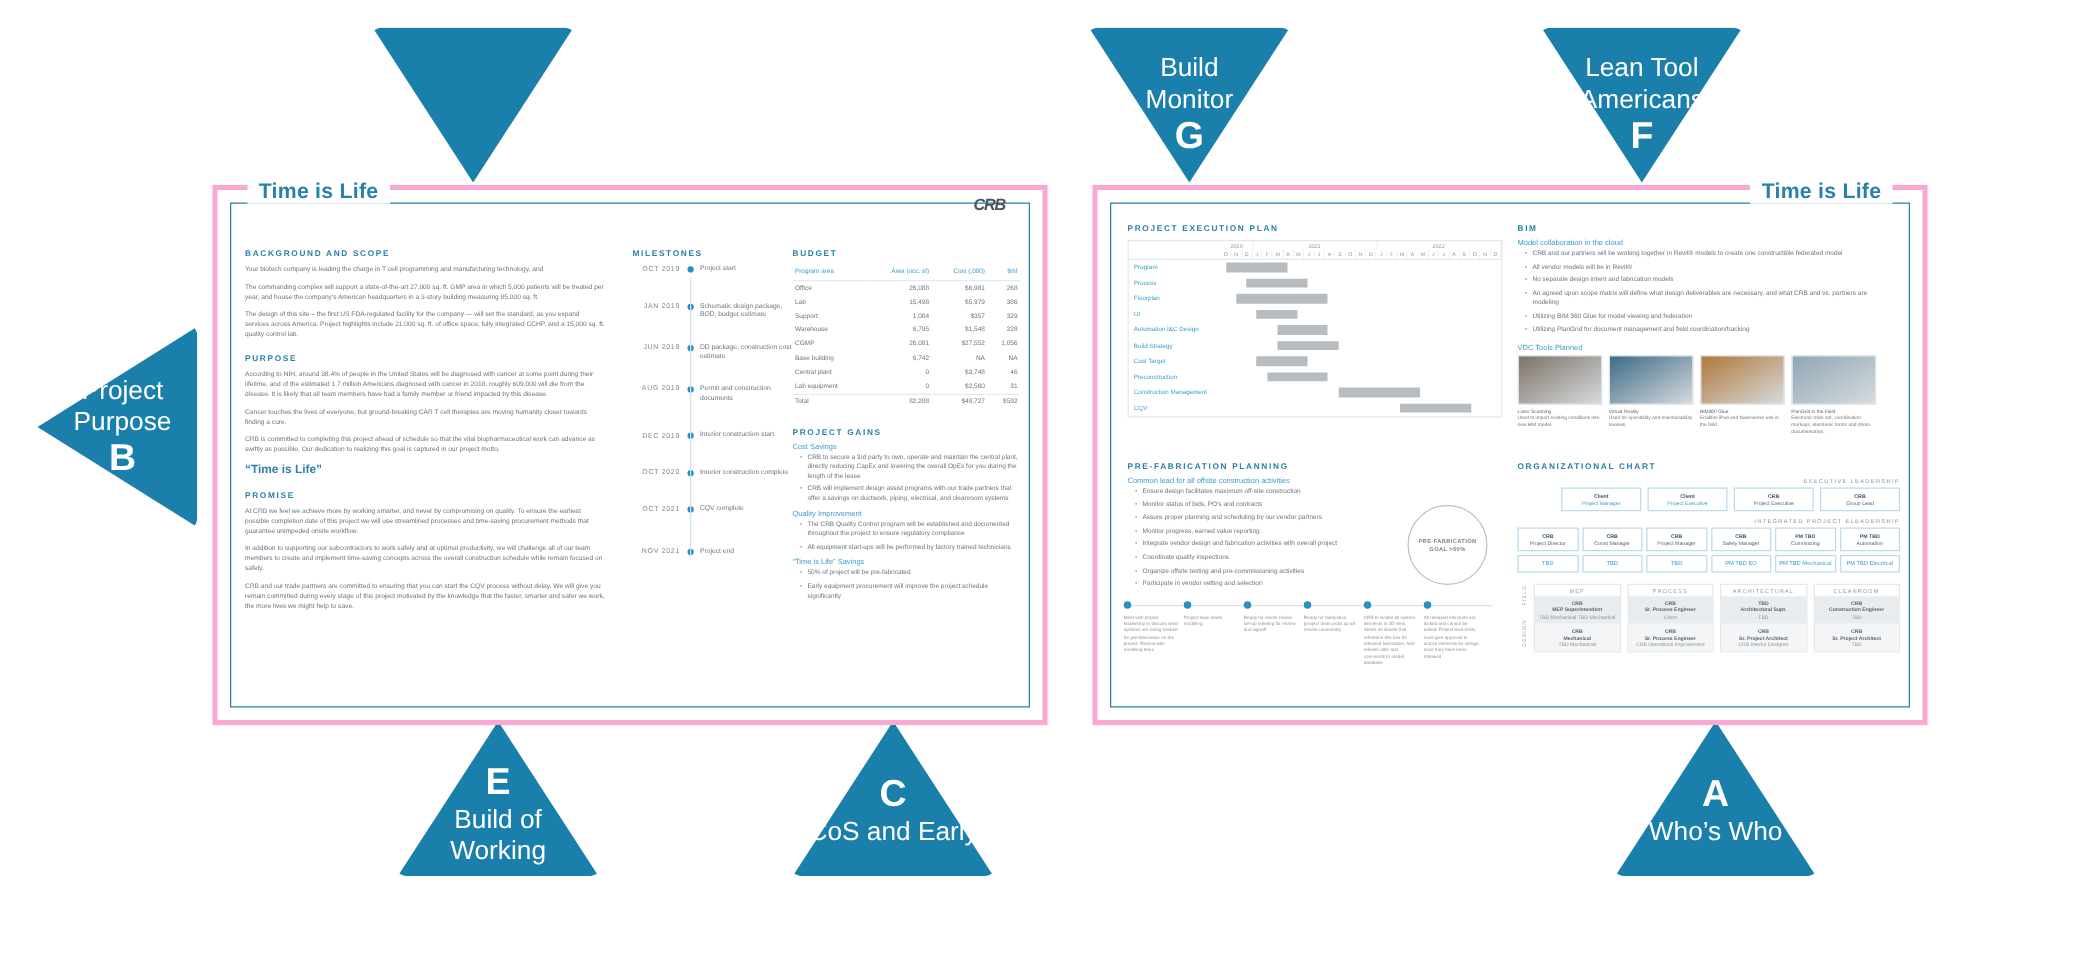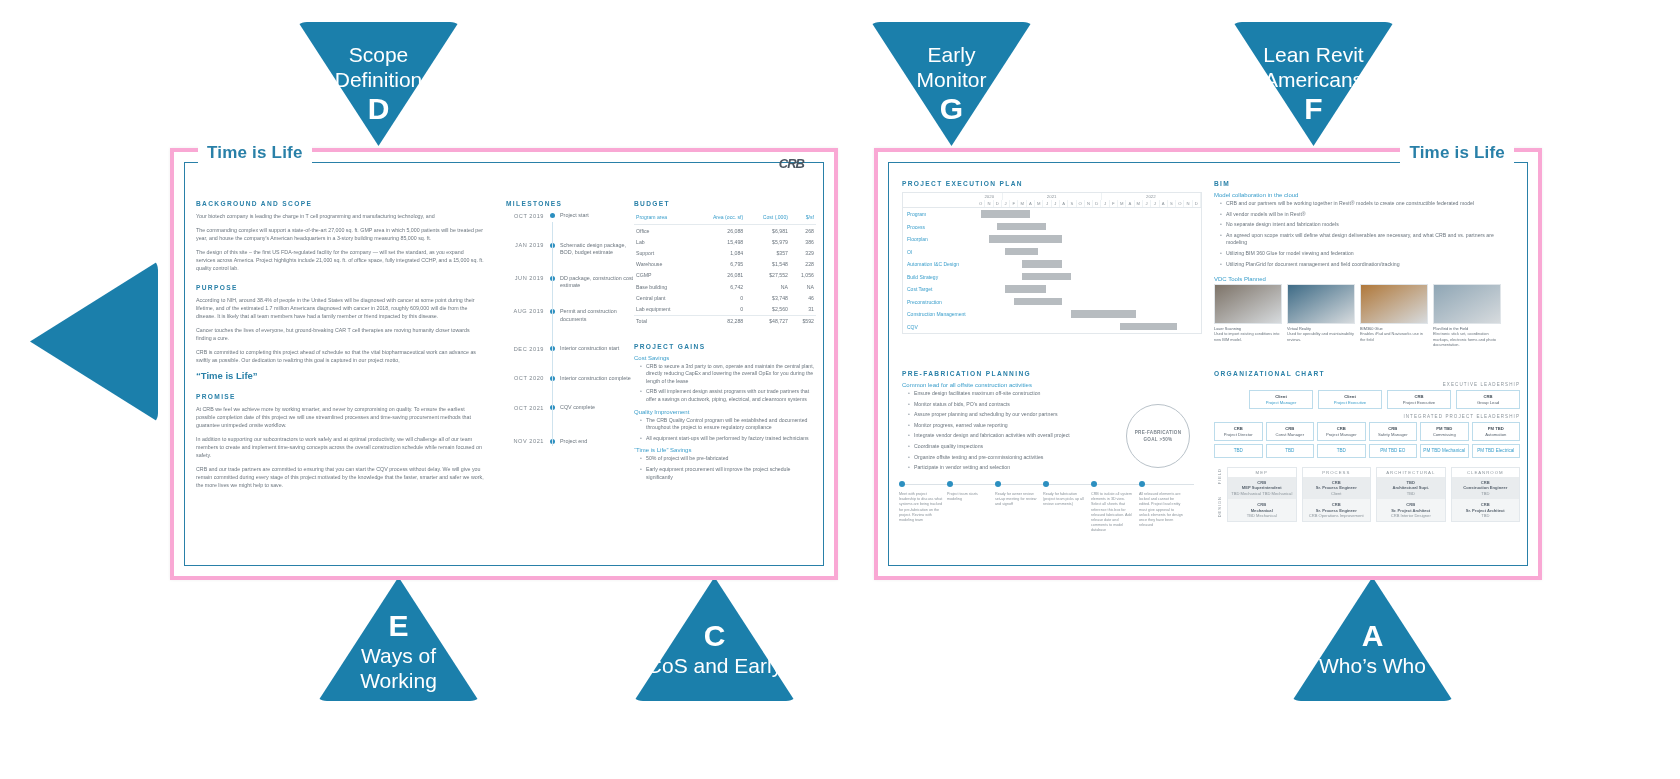--- a/index.html
+++ b/index.html
@@ -99,54 +99,54 @@
   
   .crb{position:absolute;font-size:13px;font-weight:800;color:#4a5560;letter-spacing:-1px;font-style:italic;}
 </style>
 </head>
 <body>
 
 <div class="stage">
 
   <div class="tri" style="left:293px;top:22px;width:171px;height:124px;">
     <div class="shape"></div>
-    <div class="txt" style="padding-top:20px;">
-      <div class="lbl">Scope</div>
-      <div class="lbl">Definition</div>
-      <div class="letter">D</div>
-    </div>
   </div>
 
   <div class="tri" style="left:866px;top:22px;width:171px;height:124px;">
     <div class="shape"></div>
     <div class="txt" style="padding-top:20px;">
-      <div class="lbl">Early</div>
+      <div class="lbl">Build</div>
       <div class="lbl">Monitor</div>
       <div class="letter">G</div>
     </div>
   </div>
 
   <div class="tri" style="left:1228px;top:22px;width:171px;height:124px;">
     <div class="shape"></div>
     <div class="txt" style="padding-top:20px;">
-      <div class="lbl">Lean Revit</div>
+      <div class="lbl">Lean Tool</div>
       <div class="lbl">Americans</div>
       <div class="letter">F</div>
     </div>
   </div>
 
   <div class="tri" style="left:30px;top:256px;width:128px;height:171px;">
     <div class="shape" style="clip-path:polygon(100% 3%,100% 97%,0 50%);"></div>
+    <div class="txt" style="padding-top:44px;padding-left:8px;">
+      <div class="lbl">Project</div>
+      <div class="lbl">Purpose</div>
+      <div class="letter">B</div>
+    </div>
   </div>
 
   <div class="tri" style="left:313px;top:577px;width:171px;height:124px;">
     <div class="shape" style="clip-path:polygon(50% 0,97% 100%,3% 100%);"></div>
     <div class="txt" style="padding-top:32px;">
       <div class="letter">E</div>
-      <div class="lbl">Ways of</div>
+      <div class="lbl">Build of</div>
       <div class="lbl">Working</div>
     </div>
   </div>
 
   <div class="tri" style="left:629px;top:577px;width:171px;height:124px;">
     <div class="shape" style="clip-path:polygon(50% 0,97% 100%,3% 100%);"></div>
     <div class="txt" style="padding-top:42px;">
       <div class="letter">C</div>
       <div class="lbl">CoS and Early</div>
     </div>

